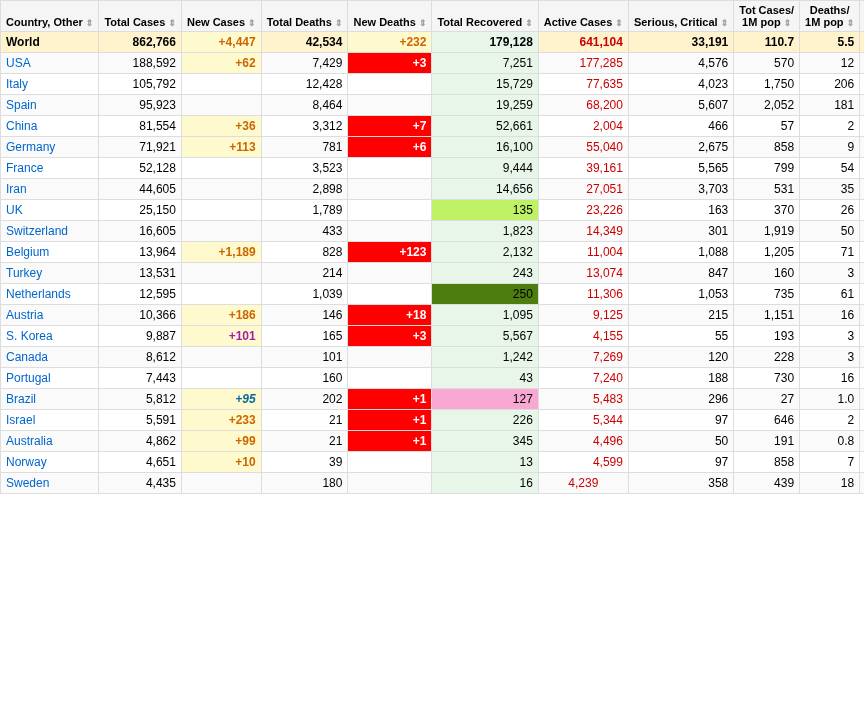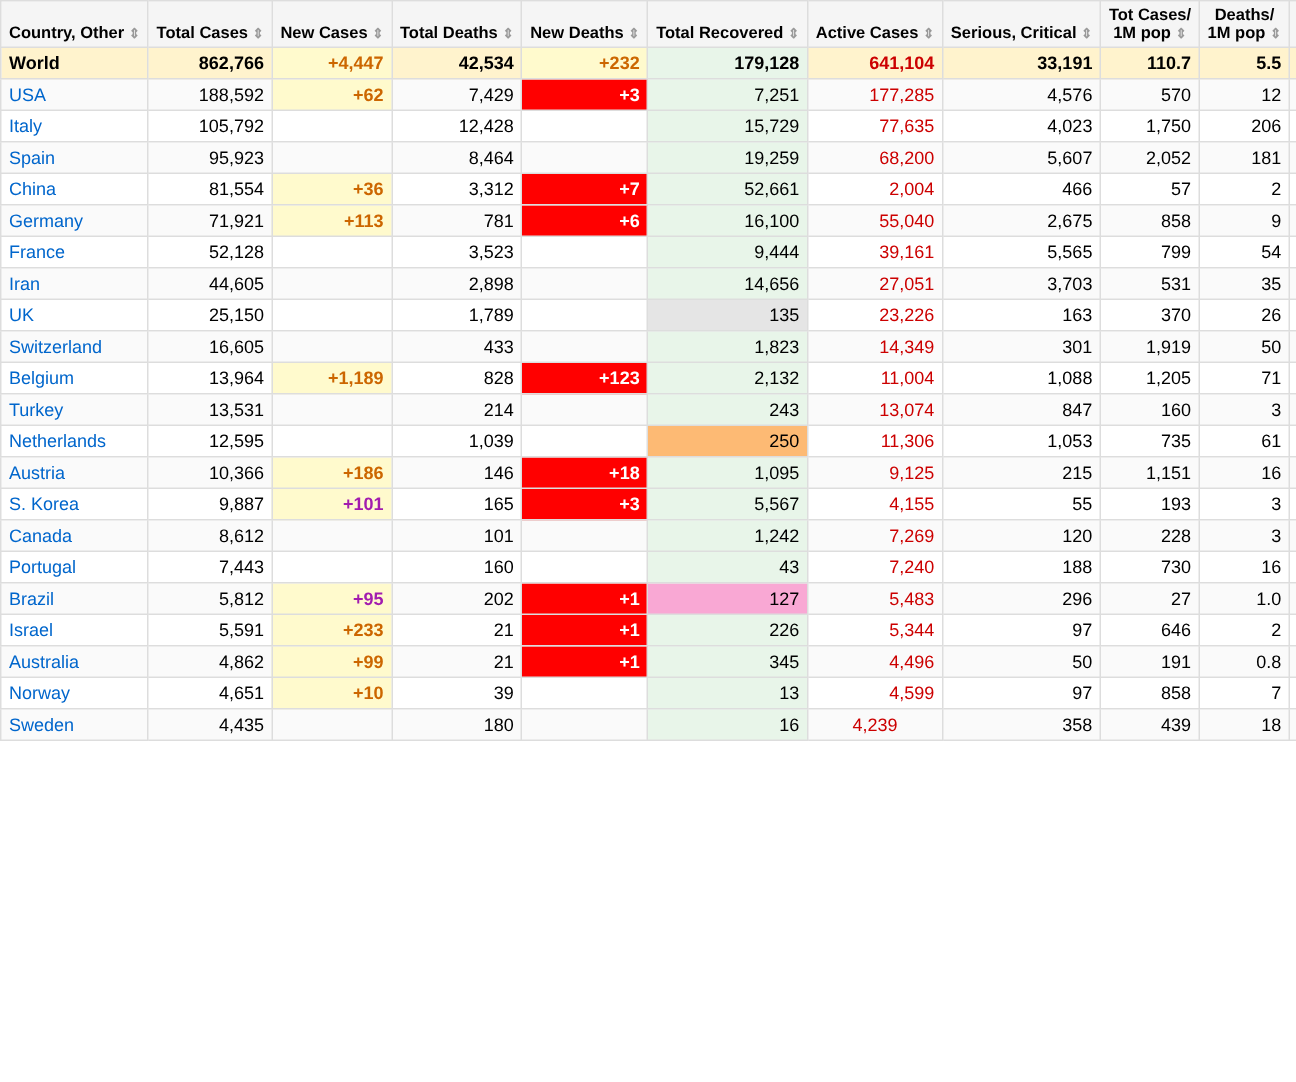--- a/index.html
+++ b/index.html
@@ -137,21 +137,21 @@
         <td>531</td>
         <td>35</td>
         <td style="color: rgb(102, 102, 102);">Feb 18</td>
       </tr>
       <tr>
         <td><a href="#">UK</a></td>
         <td>25,150</td>
         <td></td>
         <td>1,789</td>
         <td></td>
-        <td style="background: #e5e5e5;">135</td>
+        <td style="background: #bef264;">135</td>
         <td style="color: rgb(204, 0, 0);">23,226</td>
         <td>163</td>
         <td>370</td>
         <td>26</td>
         <td style="color: rgb(102, 102, 102);">Jan 30</td>
       </tr>
       <tr>
         <td><a href="#">Switzerland</a></td>
         <td>16,605</td>
         <td></td>
@@ -189,21 +189,21 @@
         <td>160</td>
         <td>3</td>
         <td style="color: rgb(102, 102, 102);">Mar 09</td>
       </tr>
       <tr>
         <td><a href="#">Netherlands</a></td>
         <td>12,595</td>
         <td></td>
         <td>1,039</td>
         <td></td>
-        <td style="background: #fdba74; padding-left: 24px;">250</td>
+        <td style="background: #4d7c0f; padding-left: 24px;">250</td>
         <td style="color: rgb(204, 0, 0);">11,306</td>
         <td>1,053</td>
         <td>735</td>
         <td>61</td>
         <td style="color: rgb(102, 102, 102);">Feb 26</td>
       </tr>
       <tr>
         <td><a href="#">Austria</a></td>
         <td>10,366</td>
         <td style="background: rgb(255, 250, 205); color: rgb(204, 102, 0); font-weight: bold;">+186</td>
@@ -251,21 +251,21 @@
         <td style="background: rgb(232, 245, 233);">43</td>
         <td style="color: rgb(204, 0, 0);">7,240</td>
         <td>188</td>
         <td>730</td>
         <td>16</td>
         <td style="color: rgb(102, 102, 102);">Mar 01</td>
       </tr>
       <tr>
         <td><a href="#">Brazil</a></td>
         <td>5,812</td>
-        <td style="background: rgb(255, 250, 205); color: #a21caf; font-weight: bold;">+95</td>
+        <td style="background: rgb(255, 250, 205); color: #0369a1; font-weight: bold; font-style: italic;">+95</td>
         <td>202</td>
         <td style="background: rgb(255, 0, 0); color: rgb(255, 255, 255); font-weight: bold;">+1</td>
         <td style="background: #f9a8d4; margin-top: 32px;">127</td>
         <td style="color: rgb(204, 0, 0);">5,483</td>
         <td>296</td>
         <td>27</td>
         <td>1.0</td>
         <td style="color: rgb(102, 102, 102);">Feb 24</td>
       </tr>
       <tr>

